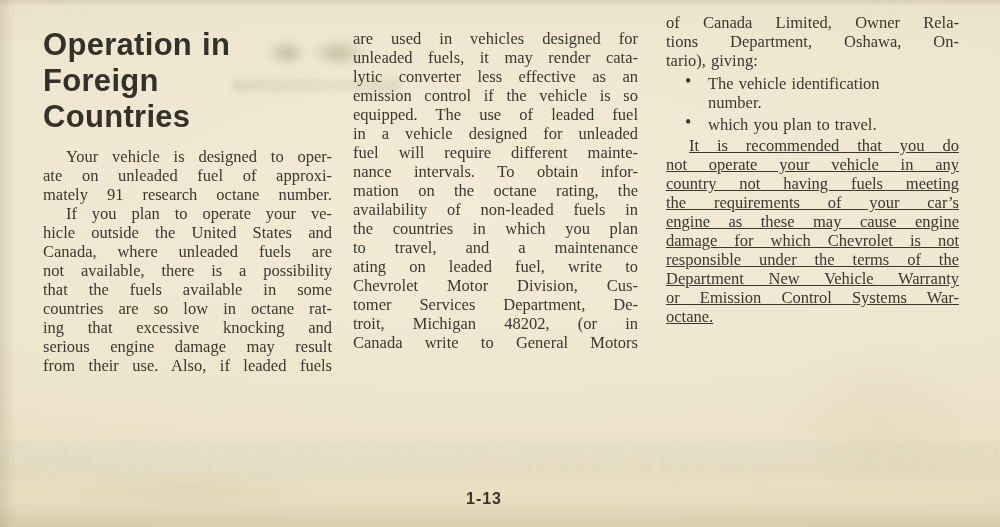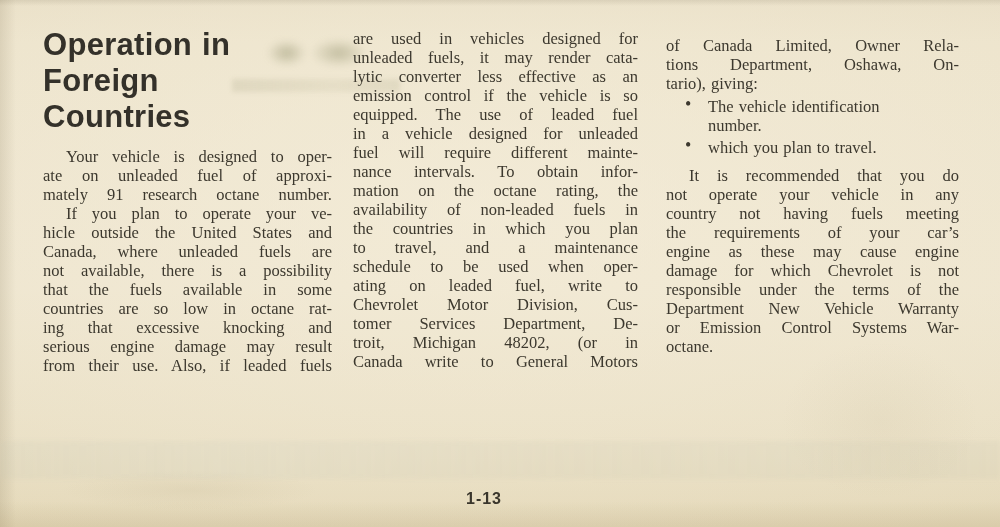--- a/index.html
+++ b/index.html
@@ -39,21 +39,21 @@
   .col {
     position: absolute;
     font-family: "Liberation Serif", "DejaVu Serif", serif;
     font-size: 16.5px;
     line-height: 19px;
     color: #3c382e;
     word-spacing: 1px;
   }
   .col1 { left: 43px;  top: 27px; width: 289px; }
   .col2 { left: 353px; top: 29px; width: 285px; }
-  .col3 { left: 666px; top: 36px; width: 293px; }
+  .col3 { left: 666px; top: 13px; width: 293px; }
 
   .line { text-align: justify; }
   .line.stretch { text-align-last: justify; }
   .line.indent { text-indent: 23px; }
 
   .block.heading { margin-bottom: 12px; }
   .block.heading .line {
     font-family: "Liberation Sans", "DejaVu Sans", sans-serif;
     font-weight: bold;
     font-size: 31px;
@@ -126,21 +126,20 @@
         <div class="line stretch">lytic converter less effective as an</div>
         <div class="line stretch">emission control if the vehicle is so</div>
         <div class="line stretch">equipped. The use of leaded fuel</div>
         <div class="line stretch">in a vehicle designed for unleaded</div>
         <div class="line stretch">fuel will require different mainte-</div>
         <div class="line stretch">nance intervals. To obtain infor-</div>
         <div class="line stretch">mation on the octane rating, the</div>
         <div class="line stretch">availability of non-leaded fuels in</div>
         <div class="line stretch">the countries in which you plan</div>
         <div class="line stretch">to travel, and a maintenance</div>
-        <div class="line stretch">schedule to be used when oper-</div>
         <div class="line stretch">ating on leaded fuel, write to</div>
         <div class="line stretch">Chevrolet Motor Division, Cus-</div>
         <div class="line stretch">tomer Services Department, De-</div>
         <div class="line stretch">troit, Michigan 48202, (or in</div>
         <div class="line stretch">Canada write to General Motors</div>
       </div>
     </div>
   <div class="col col3">
       <div class="block p">
         <div class="line stretch">of Canada Limited, Owner Rela-</div>
@@ -149,21 +148,21 @@
       </div>
       <div class="block bullet" style="margin-top: 4px;">
         <span class="dot">•</span>
         <div class="line">The vehicle identification</div>
         <div class="line">number.</div>
       </div>
       <div class="block bullet" style="margin-top: 3px;">
         <span class="dot">•</span>
         <div class="line">which you plan to travel.</div>
       </div>
-      <div class="block p" style="margin-top: 9px;">
+      <div class="block p" style="margin-top: 2px; text-decoration: underline;">
         <div class="line stretch indent">It is recommended that you do</div>
         <div class="line stretch">not operate your vehicle in any</div>
         <div class="line stretch">country not having fuels meeting</div>
         <div class="line stretch">the requirements of your car’s</div>
         <div class="line stretch">engine as these may cause engine</div>
         <div class="line stretch">damage for which Chevrolet is not</div>
         <div class="line stretch">responsible under the terms of the</div>
         <div class="line stretch">Department New Vehicle Warranty</div>
         <div class="line stretch">or Emission Control Systems War-</div>
         <div class="line">octane.</div>

